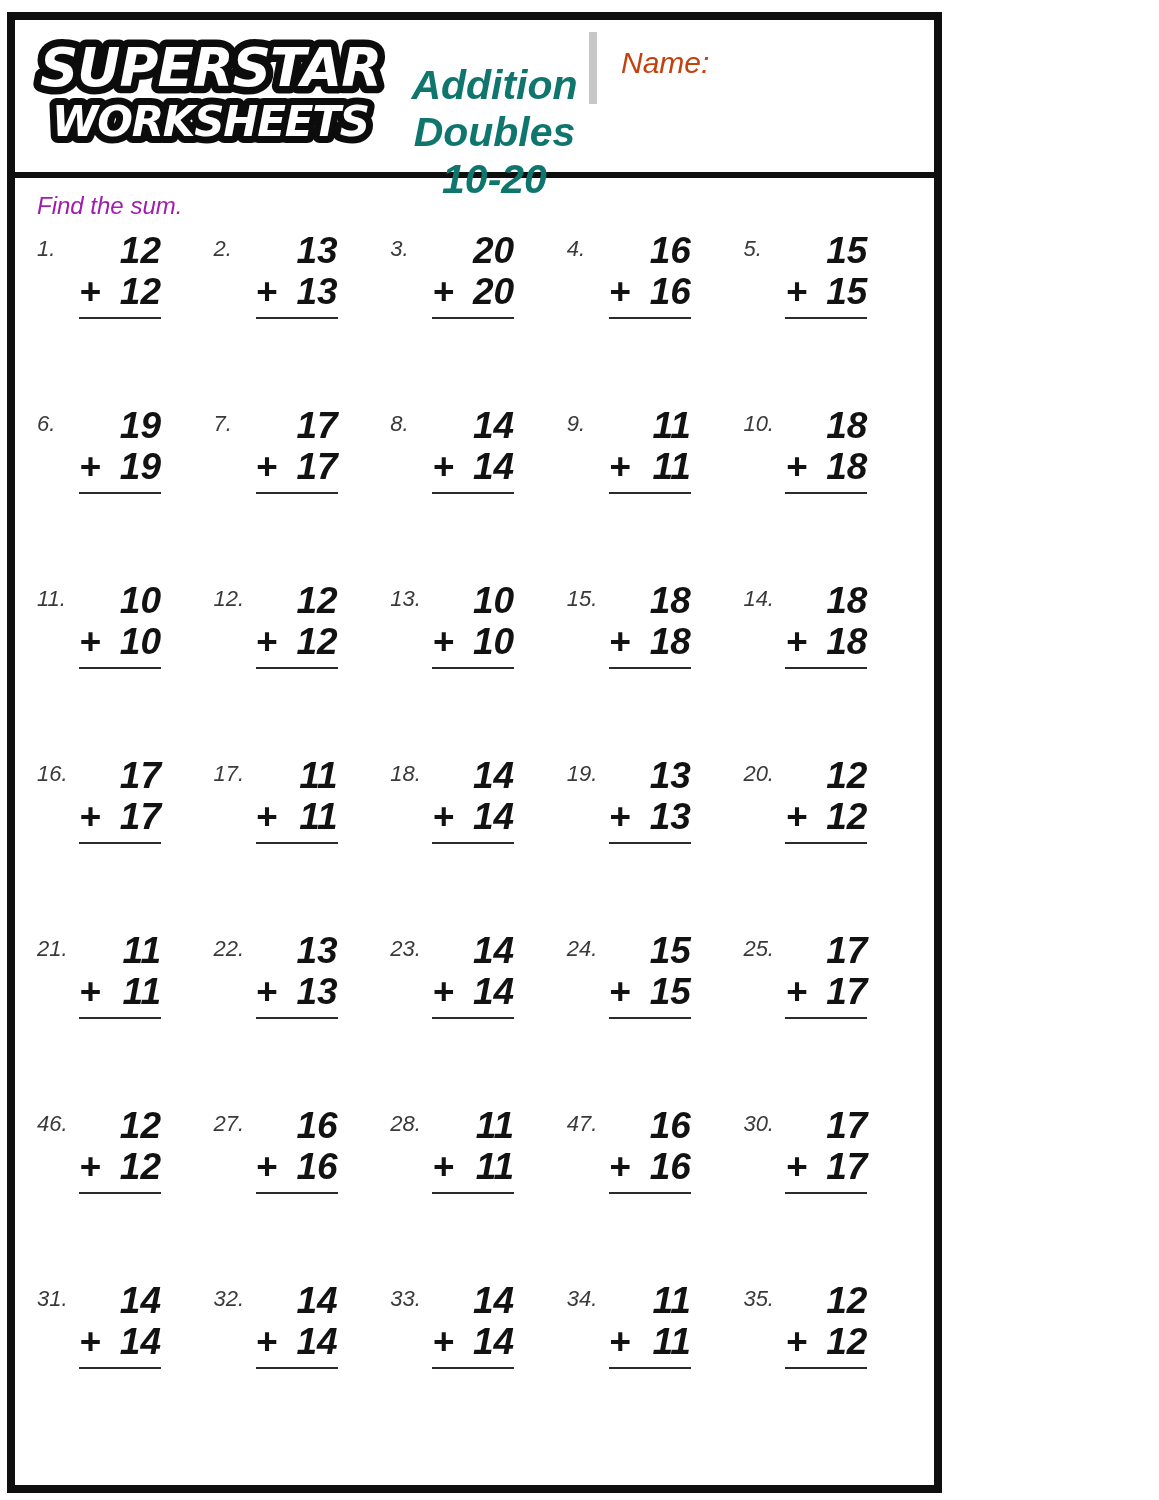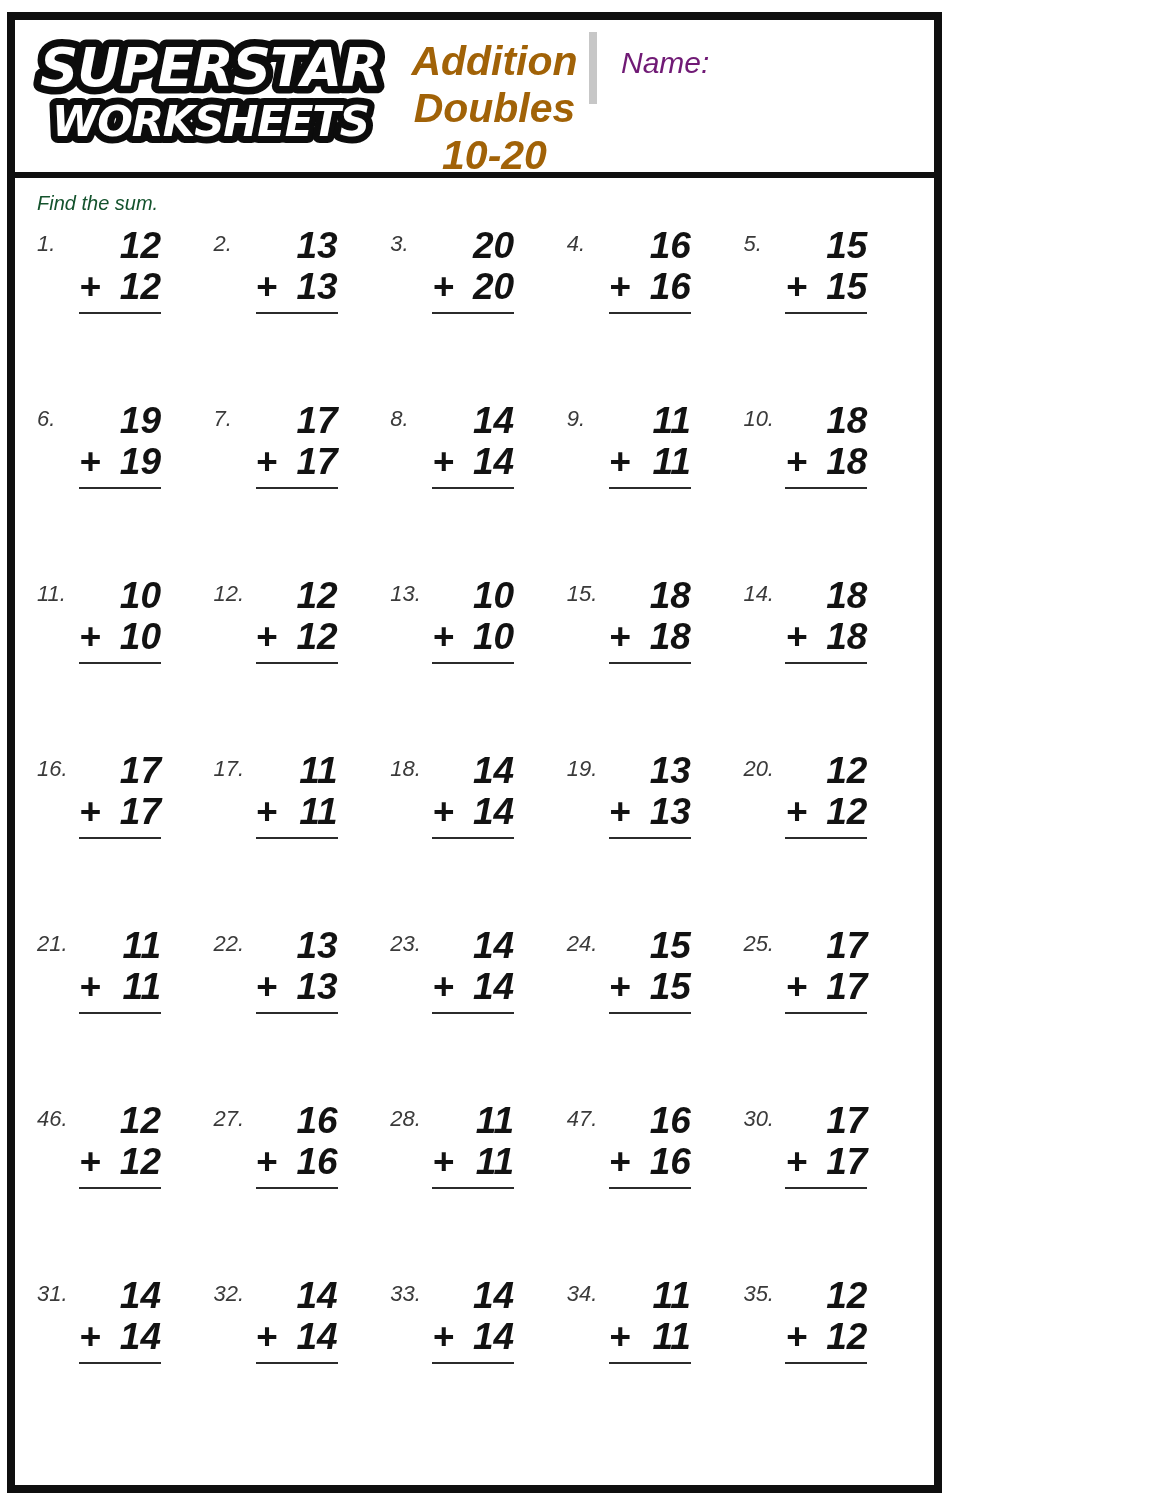--- a/index.html
+++ b/index.html
@@ -16,30 +16,30 @@
 
   
   .header {
     height:152px; flex:0 0 152px;
     border-bottom:6px solid #0f0f0f;
     display:flex; align-items:stretch;
   }
   .logo-zone { width:385px; flex:0 0 385px; padding:10px 0 0 10px; box-sizing:border-box; }
   .title-zone {
     flex:1 1 auto; text-align:center; padding-top:18px;
-    font-weight:bold; font-size:41px; line-height:47px; color:#a16207;
+    font-weight:bold; font-size:41px; line-height:47px; color:#0f766e;margin-top:24px;
   }
   .name-zone { width:345px; flex:0 0 345px; display:flex; box-sizing:border-box; }
   .v-divider { width:8px; flex:0 0 8px; height:72px; background:#c7c7c7; margin-top:12px; }
-  .name-label { font-size:30px; color:#701a75; font-weight:500; margin:26px 0 0 24px; }
+  .name-label { font-size:30px; color:#c2410c; font-weight:500; margin:26px 0 0 24px; }
   .name-blank { flex:1; }
 
   
   .body-area { flex:1 1 auto; }
-  .instruction { margin:14px 2px 0 22px; font-size:20px; color:#14532d; }
+  .instruction { margin:14px 2px 0 22px; font-size:24px; color:#a21caf; }
 
   .grid {
     display:grid; grid-template-columns:repeat(5, 1fr); grid-auto-rows:175px;
     margin-top:9px; padding:0 14px 0 22px;
   }
   .problem { display:flex; align-items:flex-start; }
   .pnum { flex:0 0 42px; width:42px; font-size:22px; color:#3a3a3a; padding-top:7px; }
   .stack { width:82px; }
   .top-num {
     font-size:37px; font-weight:bold; color:#121212;

